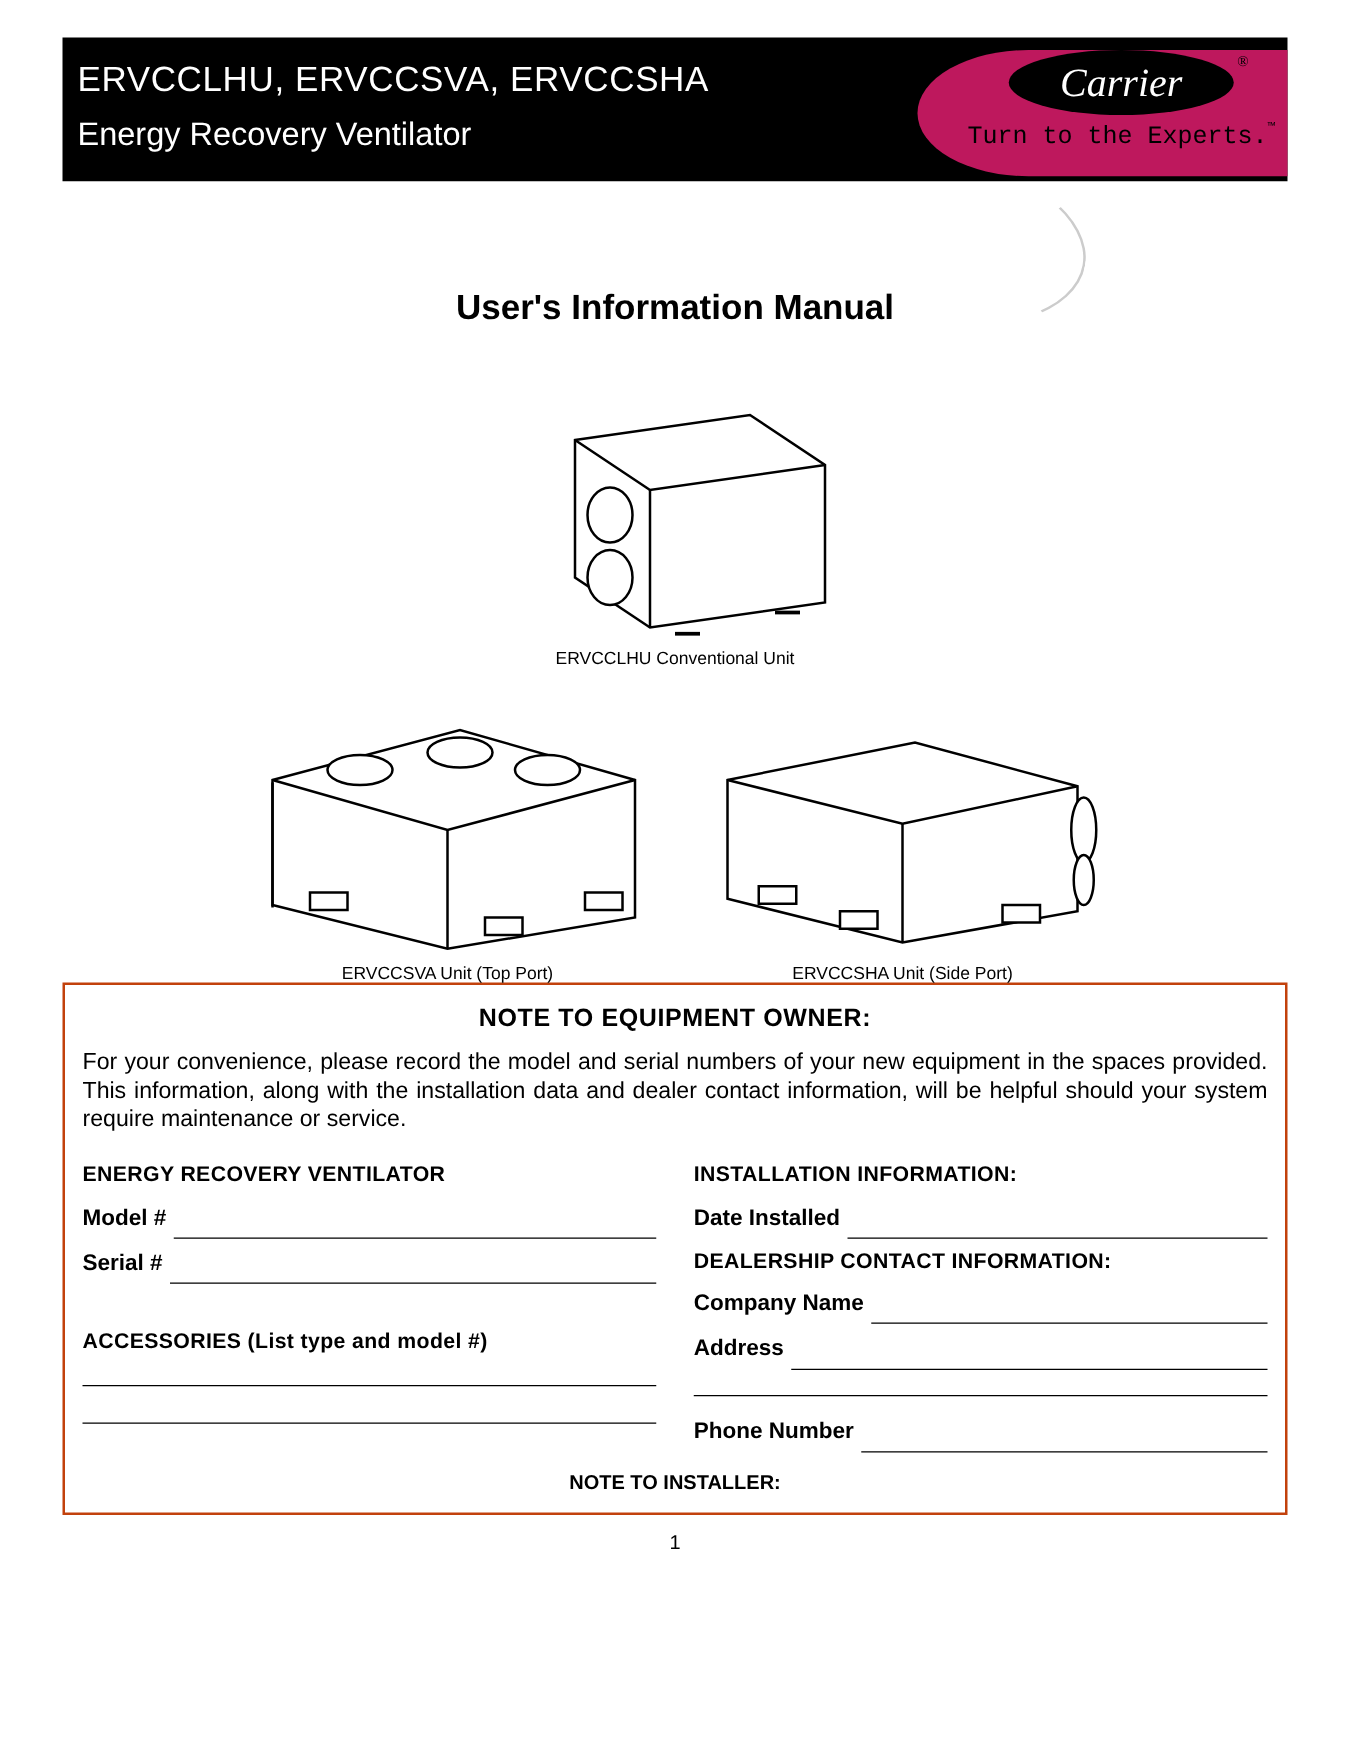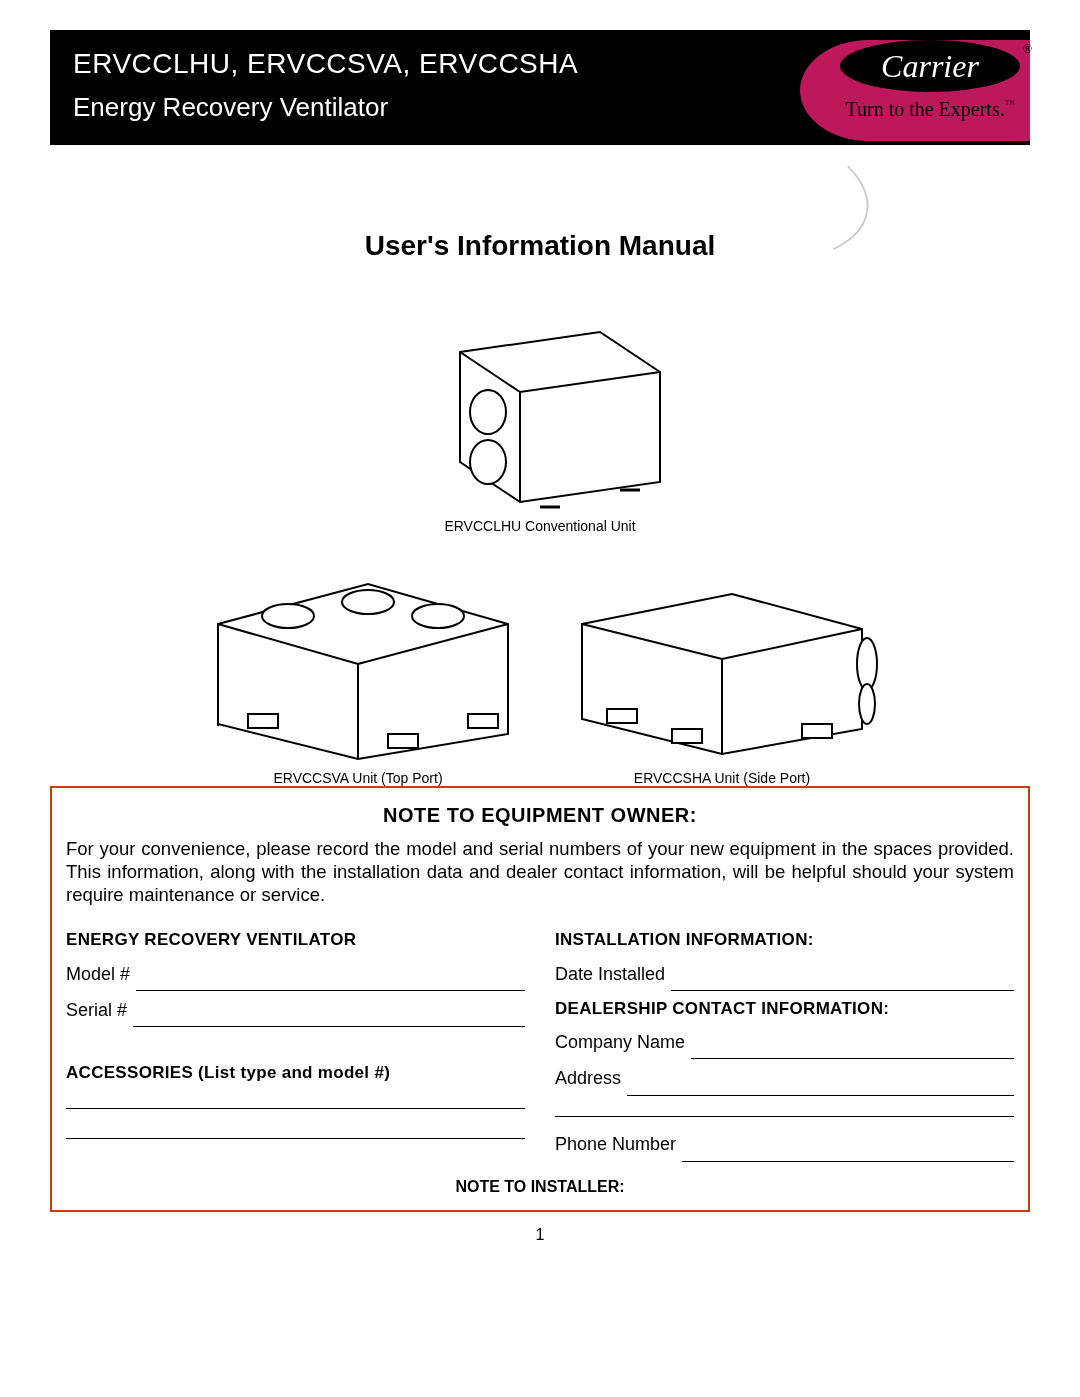--- a/index.html
+++ b/index.html
@@ -12,21 +12,21 @@
     color: #000;
   }
   .header-bar {
     position: relative;
     height: 130px;
     margin-bottom: 70px;
   }
   .black-bar {
     background: #000;
     color: #fff;
-    padding: 18px 30px 22px 23px;
+    padding: 18px 30px 22px 12px;
     width: 100%;
     border-radius: 0;
   }
   .models { font-size: 28px; font-weight: 400; letter-spacing: 0.5px; }
   .subtitle { font-size: 26px; font-weight: 300; margin-top: 12px; }
   .logo-block {
     position: absolute;
     right: 0;
     top: 10px;
     background: #be185d;
@@ -51,21 +51,21 @@
   }
   .logo-oval::after{
     content:"®";
     position:absolute;
     right:-12px;
     top:2px;
     font-size:12px;
     font-style:normal;
     color:#000;
   }
-  .tagline { font-family: Liberation Serif, serif; font-size: 20px; }
+  .tagline { font-family: Liberation Mono, monospace; font-size: 20px; }
   .tagline-tm { font-size:10px; vertical-align: top;}
   .swoosh {
     position: absolute;
     right: 160px;
     top: 90px;
     width: 260px;
     height: 140px;
     border: 2px solid #ccc;
     border-color: transparent #ccc transparent transparent;
     border-radius: 50%;
@@ -92,20 +92,21 @@
   .note-title { font-weight: bold; text-align: center; font-size: 20px; margin-bottom: 10px; letter-spacing:0.5px;}
   .note-text { text-align: justify; line-height: 1.25; margin-bottom: 18px; font-size:18.5px;}
   .cols { display: flex; gap: 30px; }
   .col { flex: 1; font-size: 18px; line-height: 1.9; }
   .sec-head { font-weight: bold; font-size: 17px; letter-spacing:0.3px;}
   .field-line {
     display: flex;
     align-items: flex-end;
     gap: 6px;
     margin-bottom: 2px;
+    font-weight: bold;
   }
   .field-line .label { white-space: nowrap; }
   .uline {
     flex: 1;
     border-bottom: 1.5px solid #000;
     height: 1.1em;
   }
   .full-uline { border-bottom:1.5px solid #000; height:1.1em; margin-bottom:10px;}
   .installer-note { text-align:center; margin-top:14px; font-size:16px;}
   .installer-note .h { font-weight:bold;}

